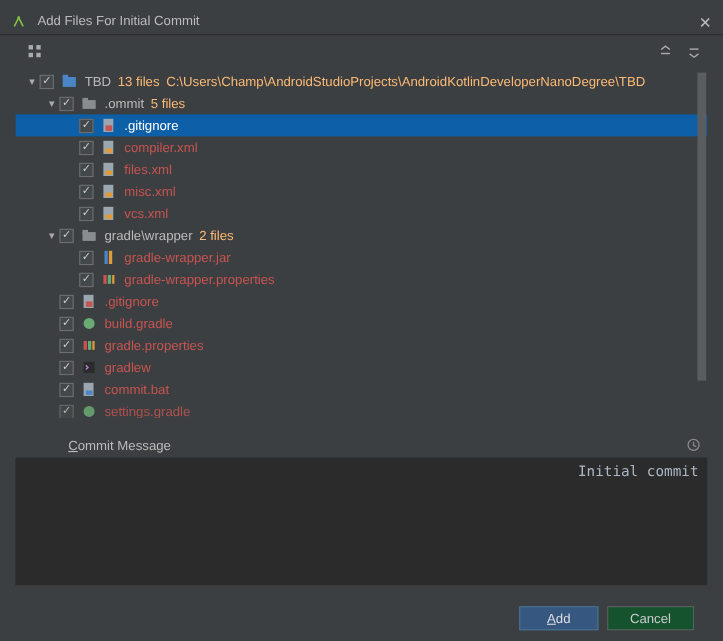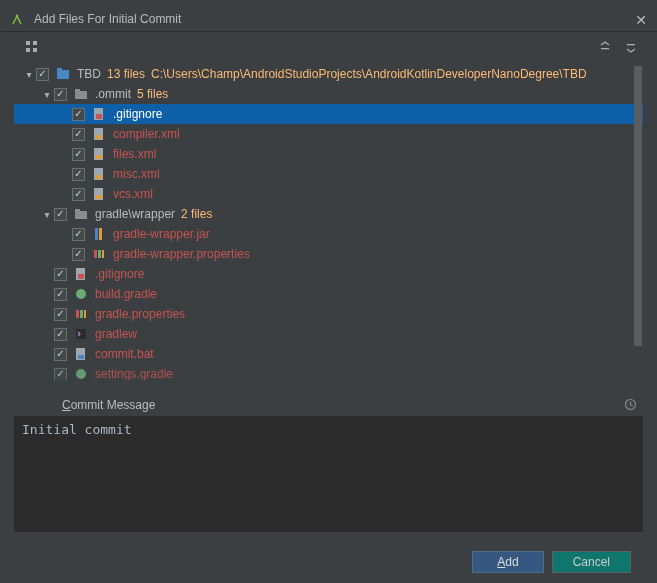--- a/index.html
+++ b/index.html
@@ -73,34 +73,35 @@
     position:absolute; right:20px; top:398px; color:#888;
   }
   .commit-box {
     position:absolute; left:14px; right:14px; top:416px; height:116px;
     background:#2b2b2b;
     color:#a9b7c6;
     font-family: Consolas, monospace;
     font-size:13px;
     padding:6px 8px;
     border:none;
+    text-align:right;
   }
   .button-bar {
     position:absolute; left:0; right:0; bottom:0; height:42px;
     display:flex; align-items:center; justify-content:flex-end;
     padding: 0 26px; gap:8px;
   }
   .btn-primary {
     background:#365880; border:1px solid #4c708c;
     color:#ddd; padding:3px 24px; font-size:12px;
     cursor:pointer;
   }
   .btn-primary .ul { text-decoration: underline; }
   .btn-secondary {
-    background:#0f766e; border:1px solid #5e6060;
+    background:#14532d; border:1px solid #5e6060;
     color:#ccc; padding:3px 20px; font-size:12px;
     cursor:pointer;
   }
 </style>
 </head>
 <body>
 
 <div class="titlebar">
   <span class="app-icon">
     <svg width="14" height="14" viewBox="0 0 14 14">

